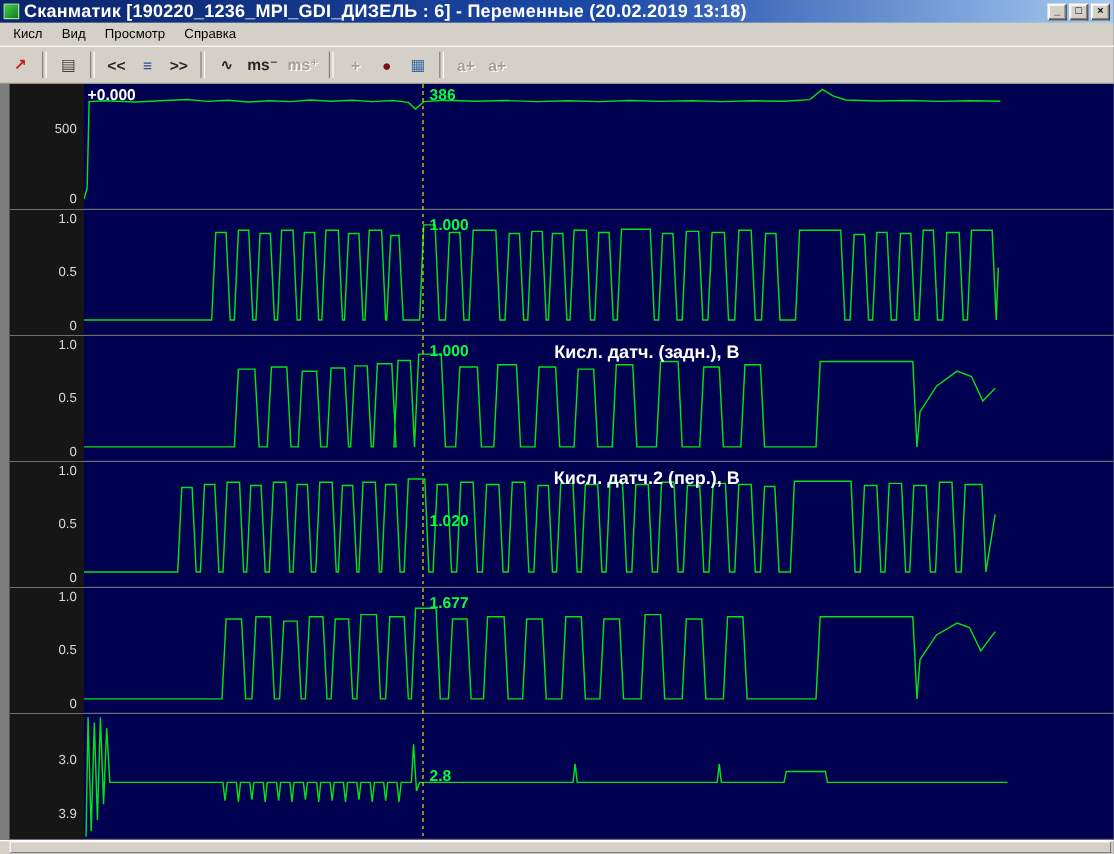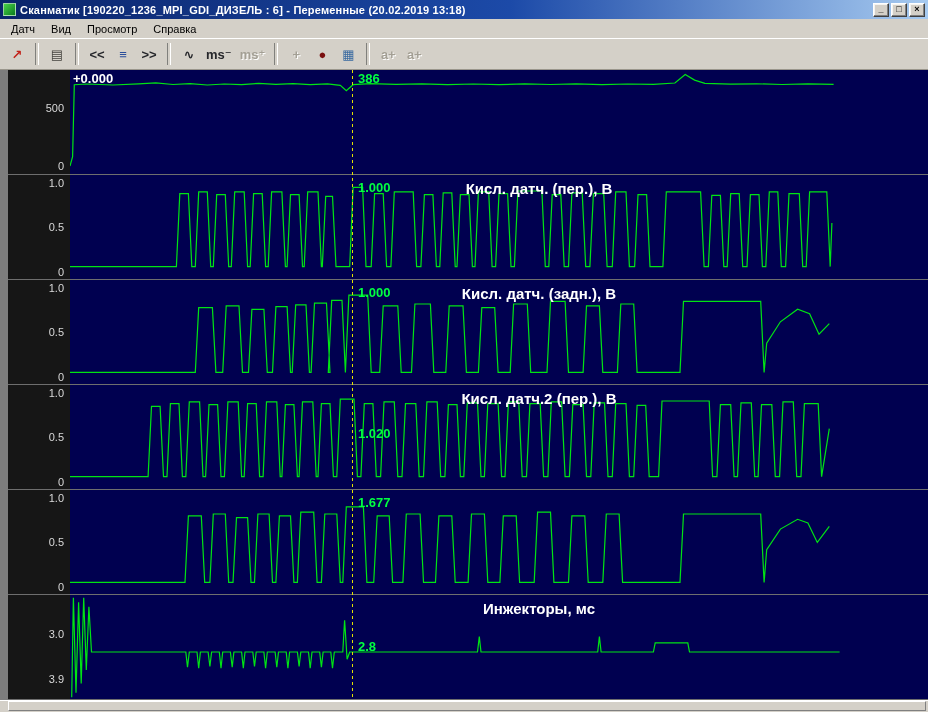--- a/index.html
+++ b/index.html
@@ -13,21 +13,21 @@
 
   
   .titlebar{
     position:absolute;left:0;top:0;right:0;height:19px;
     background:linear-gradient(90deg,#0a246a 0%,#1c4aa8 55%,#a6caf0 100%);
     display:flex;align-items:center;padding:0 3px;gap:4px;
   }
   .app-icon{width:13px;height:13px;flex:0 0 auto;
     background:linear-gradient(135deg,#49d049,#0b7c1f);
     border:1px solid rgba(255,255,255,.55);box-sizing:border-box;}
-  .title-text{flex:1;color:#fff;font-size:11px;font-weight:bold;
+  .title-text{flex:1;color:#fff;font-size:15px;font-weight:bold;
     white-space:nowrap;overflow:hidden;letter-spacing:.2px;}
   .win-controls{display:flex;gap:2px;}
   .win-btn{
     width:16px;height:14px;background:#d4d0c8;color:#000;
     border:1px solid;border-color:#ffffff #404040 #404040 #ffffff;
     box-shadow:inset -1px -1px 0 #808080,inset 1px 1px 0 #f5f4f0;
     font-size:9px;line-height:11px;text-align:center;font-weight:bold;
     cursor:default;box-sizing:border-box;
   }
 
@@ -104,21 +104,21 @@
     <div class="app-icon"></div>
     <div class="title-text">Сканматик [190220_1236_MPI_GDI_ДИЗЕЛЬ : 6] - Переменные (20.02.2019  13:18)</div>
     <div class="win-controls">
       <div class="win-btn">_</div>
       <div class="win-btn">□</div>
       <div class="win-btn">×</div>
     </div>
   </div>
 
   <div class="menubar" id="menubar">
-      <div class="menu-item">Датч</div>
+      <div class="menu-item">Кисл</div>
       <div class="menu-item">Вид</div>
       <div class="menu-item">Просмотр</div>
       <div class="menu-item">Справка</div>
     </div>
 
   <div class="toolbar" id="toolbar">
       <div class="tbtn" style="color: rgb(194, 32, 24);">↗</div>
       <div class="tsep"></div>
       <div class="tbtn" style="color: rgb(68, 66, 62);">▤</div>
       <div class="tsep"></div>
@@ -156,21 +156,20 @@
       <div class="panel panel-o2-front">
         <div class="gutter">
           <div class="tick" style="top: 2px;">1.0</div>
           <div class="tick" style="top: 46.4444px;">0.5</div>
           <div class="tick" style="top: 90.8889px;">0</div>
         </div>
         <div class="plot">
           <svg class="trace" viewBox="0 0 858 104" preserveAspectRatio="none">
             <polyline fill="none" stroke="#00e414" stroke-width="1.2" points="0.0,91.6 106.4,91.6 109.8,18.7 118.4,18.7 121.8,91.6 125.3,91.6 128.7,16.9 137.3,16.9 140.7,91.6 143.3,91.6 146.7,19.6 155.3,19.6 158.7,91.6 161.3,91.6 164.7,16.9 174.2,16.9 177.6,91.6 180.2,91.6 183.6,18.7 192.2,18.7 195.6,91.6 198.2,91.6 201.6,16.9 211.9,16.9 215.4,91.6 217.1,91.6 220.5,19.6 229.1,19.6 232.5,91.6 234.2,91.6 237.7,16.9 248.0,16.9 251.4,91.6 252.3,91.6 255.7,21.3 262.5,21.3 266.0,91.6 279.7,91.6 283.1,12.4 292.6,12.4 296.0,91.6 301.2,91.6 304.6,18.7 313.2,18.7 316.6,91.6 320.9,91.6 324.3,16.9 343.2,16.9 346.6,91.6 350.9,91.6 354.4,19.6 362.9,19.6 366.4,91.6 369.8,91.6 373.2,17.8 381.8,17.8 385.2,91.6 387.0,91.6 390.4,19.6 399.0,19.6 402.4,91.6 405.0,91.6 408.4,16.9 418.7,16.9 422.1,91.6 425.6,91.6 429.0,18.7 437.6,18.7 441.0,91.6 444.4,91.6 447.9,16.0 471.9,16.0 475.3,91.6 478.8,91.6 482.2,19.6 490.8,19.6 494.2,91.6 498.5,91.6 501.9,17.8 512.2,17.8 515.7,91.6 519.9,91.6 523.4,18.7 533.7,18.7 537.1,91.6 542.3,91.6 545.7,16.9 556.0,16.9 559.4,91.6 564.6,91.6 568.0,19.6 576.6,19.6 580.0,91.6 592.9,91.6 596.3,16.9 630.6,16.9 634.1,91.6 638.4,91.6 641.8,20.4 650.4,20.4 653.8,91.6 657.2,91.6 660.7,18.7 669.2,18.7 672.7,91.6 677.0,91.6 680.4,19.6 689.0,19.6 692.4,91.6 695.8,91.6 699.3,16.9 707.8,16.9 711.3,91.6 715.6,91.6 719.0,18.7 729.3,18.7 732.7,91.6 736.2,91.6 739.6,16.9 756.8,16.9 760.2,91.6 761.9,48.0"></polyline>
           </svg>
-          <div class="panel-title">Кисл. датч. (пер.), В</div>
           <div class="cursor-value" style="left: 288px;">1.000</div>
         </div>
       </div>
       <div class="panel panel-o2-rear">
         <div class="gutter">
           <div class="tick" style="top: 2px;">1.0</div>
           <div class="tick" style="top: 46.4444px;">0.5</div>
           <div class="tick" style="top: 90.8889px;">0</div>
         </div>
         <div class="plot">
@@ -210,21 +209,20 @@
       </div>
       <div class="panel panel-injectors">
         <div class="gutter">
           <div class="tick" style="top: 32.887px;">3.0</div>
           <div class="tick" style="top: 78.1043px;">3.9</div>
         </div>
         <div class="plot">
           <svg class="trace" viewBox="0 0 858 104" preserveAspectRatio="none">
             <polyline fill="none" stroke="#00e414" stroke-width="1.2" points="1.7,102.2 3.4,2.7 6.0,97.7 8.6,7.2 11.2,88.6 13.7,2.7 16.3,75.1 18.9,11.8 21.5,57.0 111.5,57.0 115.8,57.0 117.5,72.3 119.3,57.0 127.0,57.0 128.7,73.3 130.4,57.0 138.1,57.0 139.9,71.4 141.6,57.0 149.3,57.0 151.0,73.3 152.7,57.0 160.4,57.0 162.2,72.3 163.9,57.0 171.6,57.0 173.3,73.3 175.0,57.0 182.8,57.0 184.5,71.4 186.2,57.0 193.9,57.0 195.6,73.3 197.3,57.0 205.1,57.0 206.8,72.3 208.5,57.0 216.2,57.0 217.9,73.3 219.6,57.0 227.4,57.0 229.1,71.4 230.8,57.0 238.5,57.0 240.2,73.3 242.0,57.0 249.7,57.0 251.4,72.3 253.1,57.0 260.8,57.0 262.5,73.3 264.3,57.0 272.8,57.0 274.6,25.3 277.1,64.2 279.7,57.0 407.5,57.0 409.3,41.6 411.0,57.0 527.7,57.0 529.4,41.6 531.1,57.0 583.4,57.0 585.2,47.9 617.8,47.9 619.5,57.0 769.6,57.0"></polyline>
           </svg>
-          <div class="panel-title">Инжекторы, мс</div>
           <div class="cursor-value" style="left: 288px;">2.8</div>
         </div>
       </div>
       <div class="cursor-line" id="cursorline" style="left: 352px;"></div>
   </div>
 
   <div class="hscroll">
     <div class="hthumb"></div>
   </div>
 

